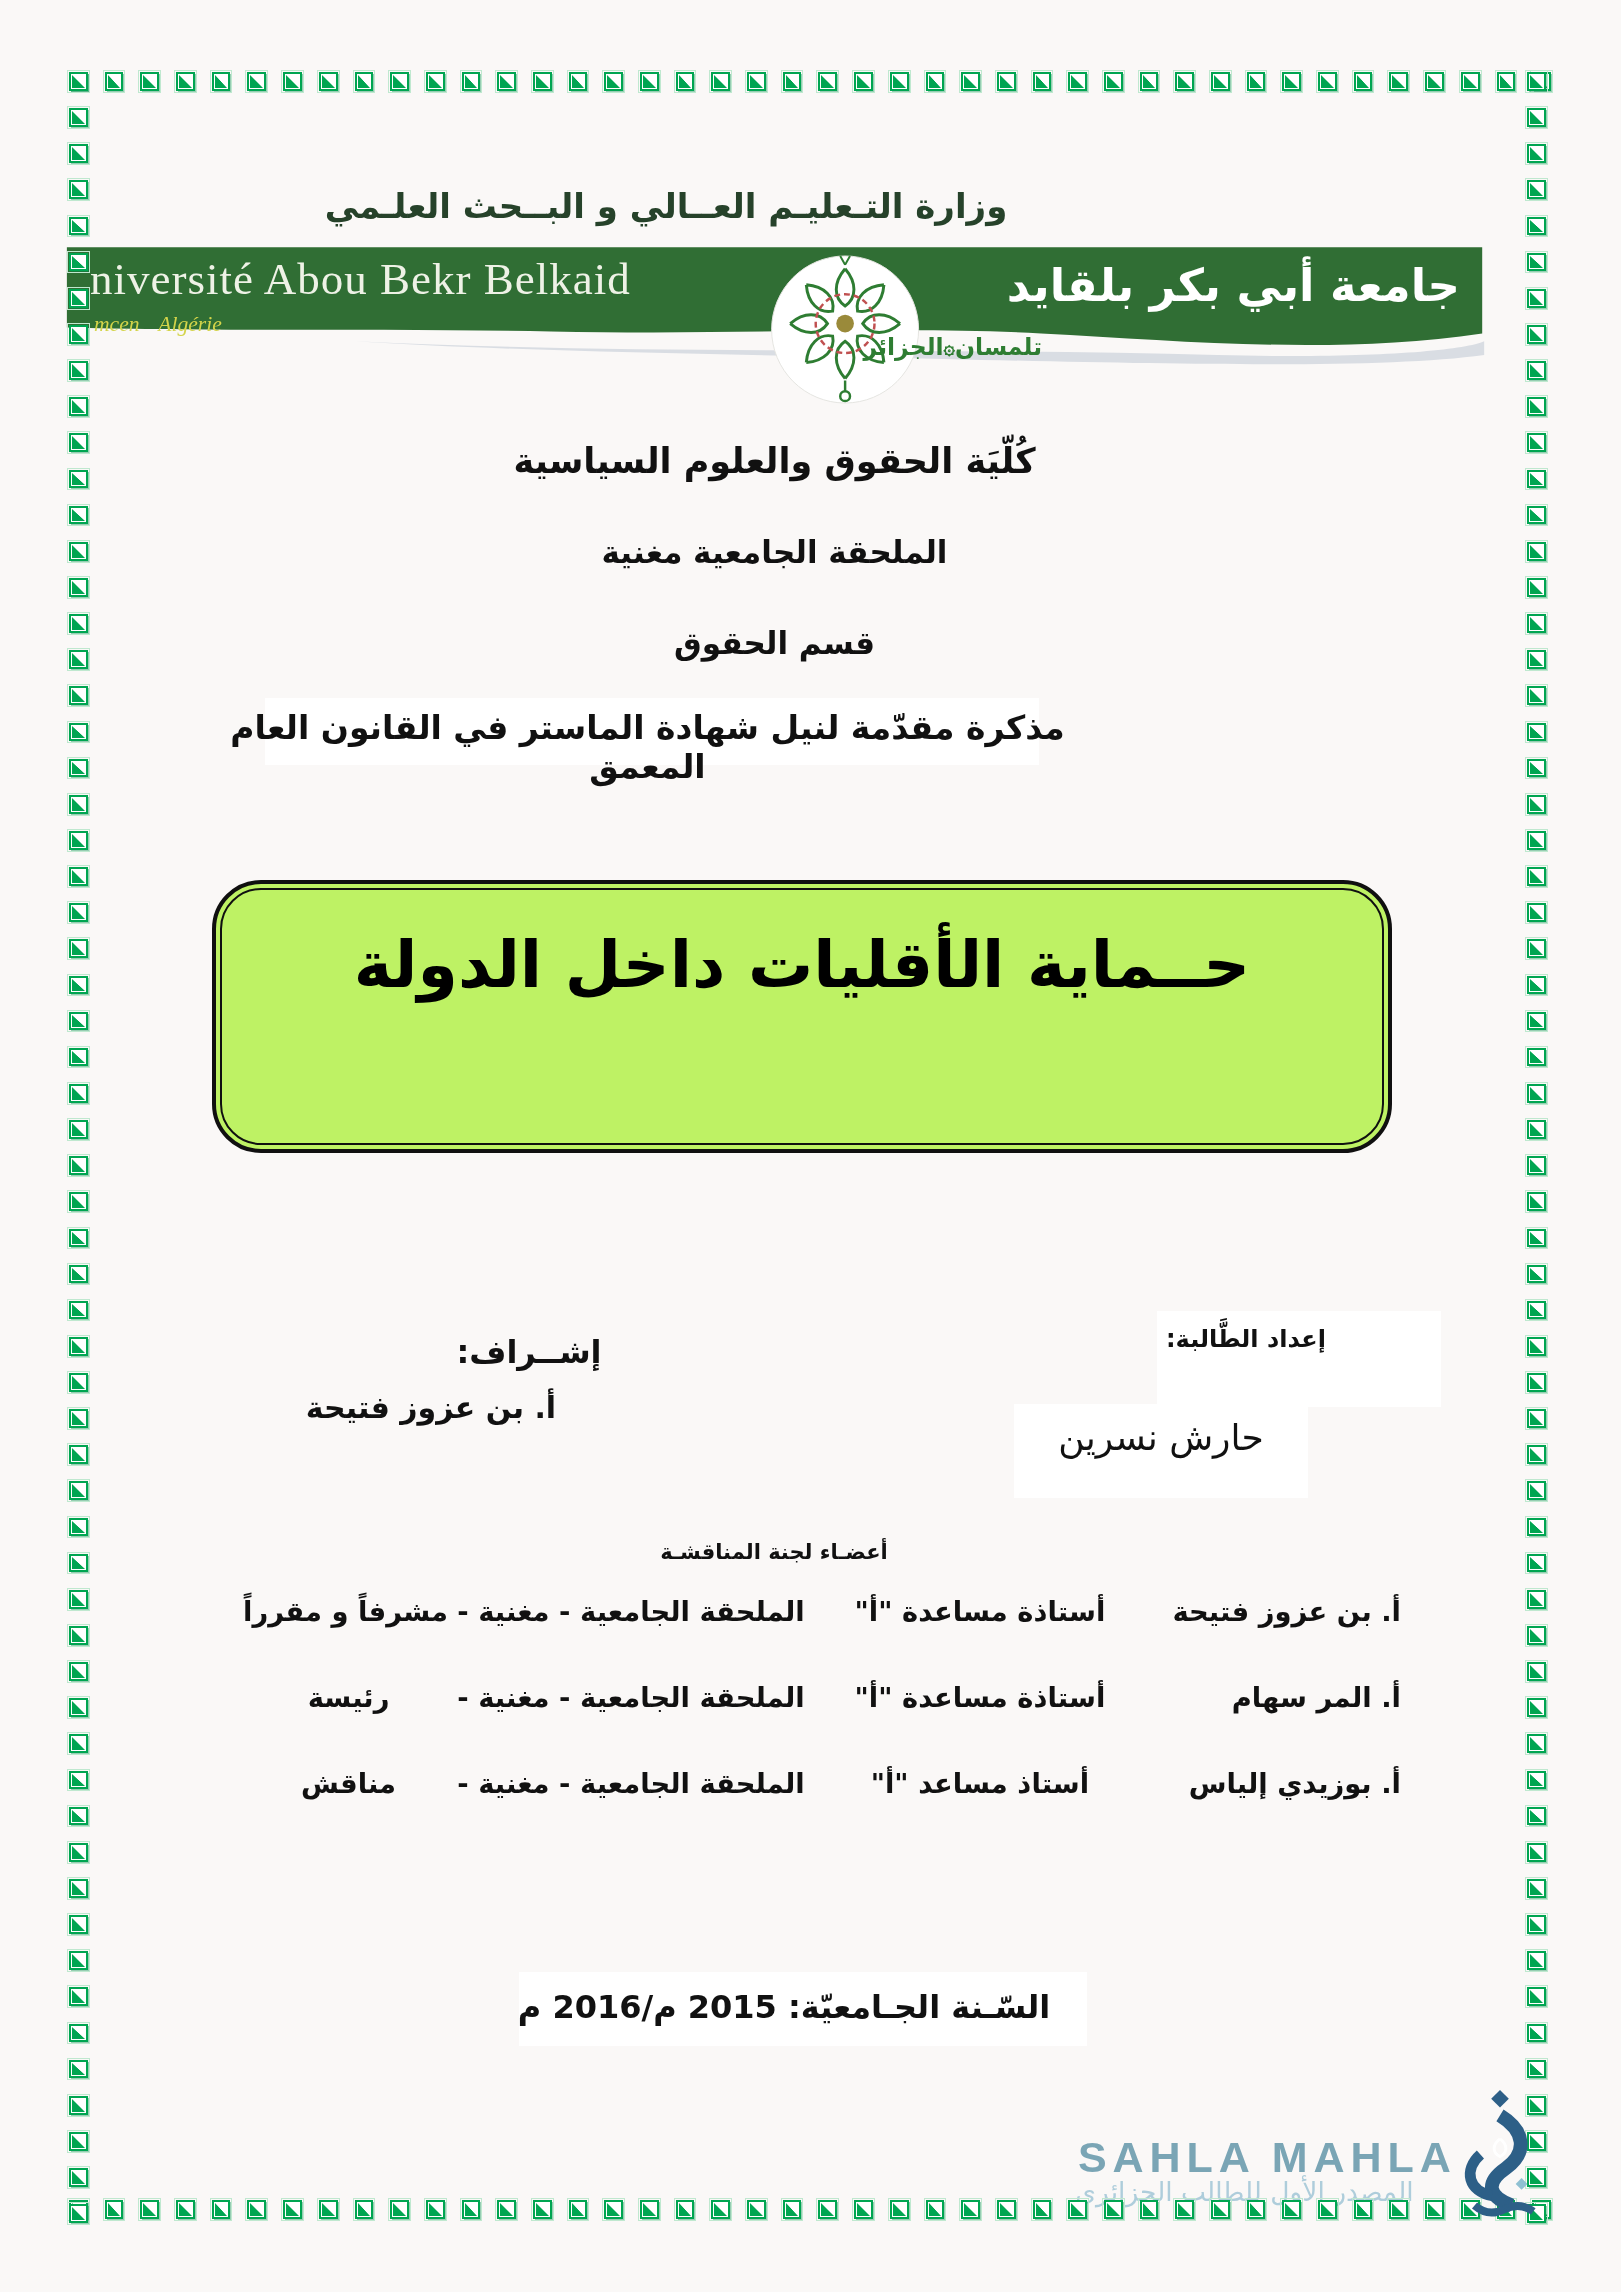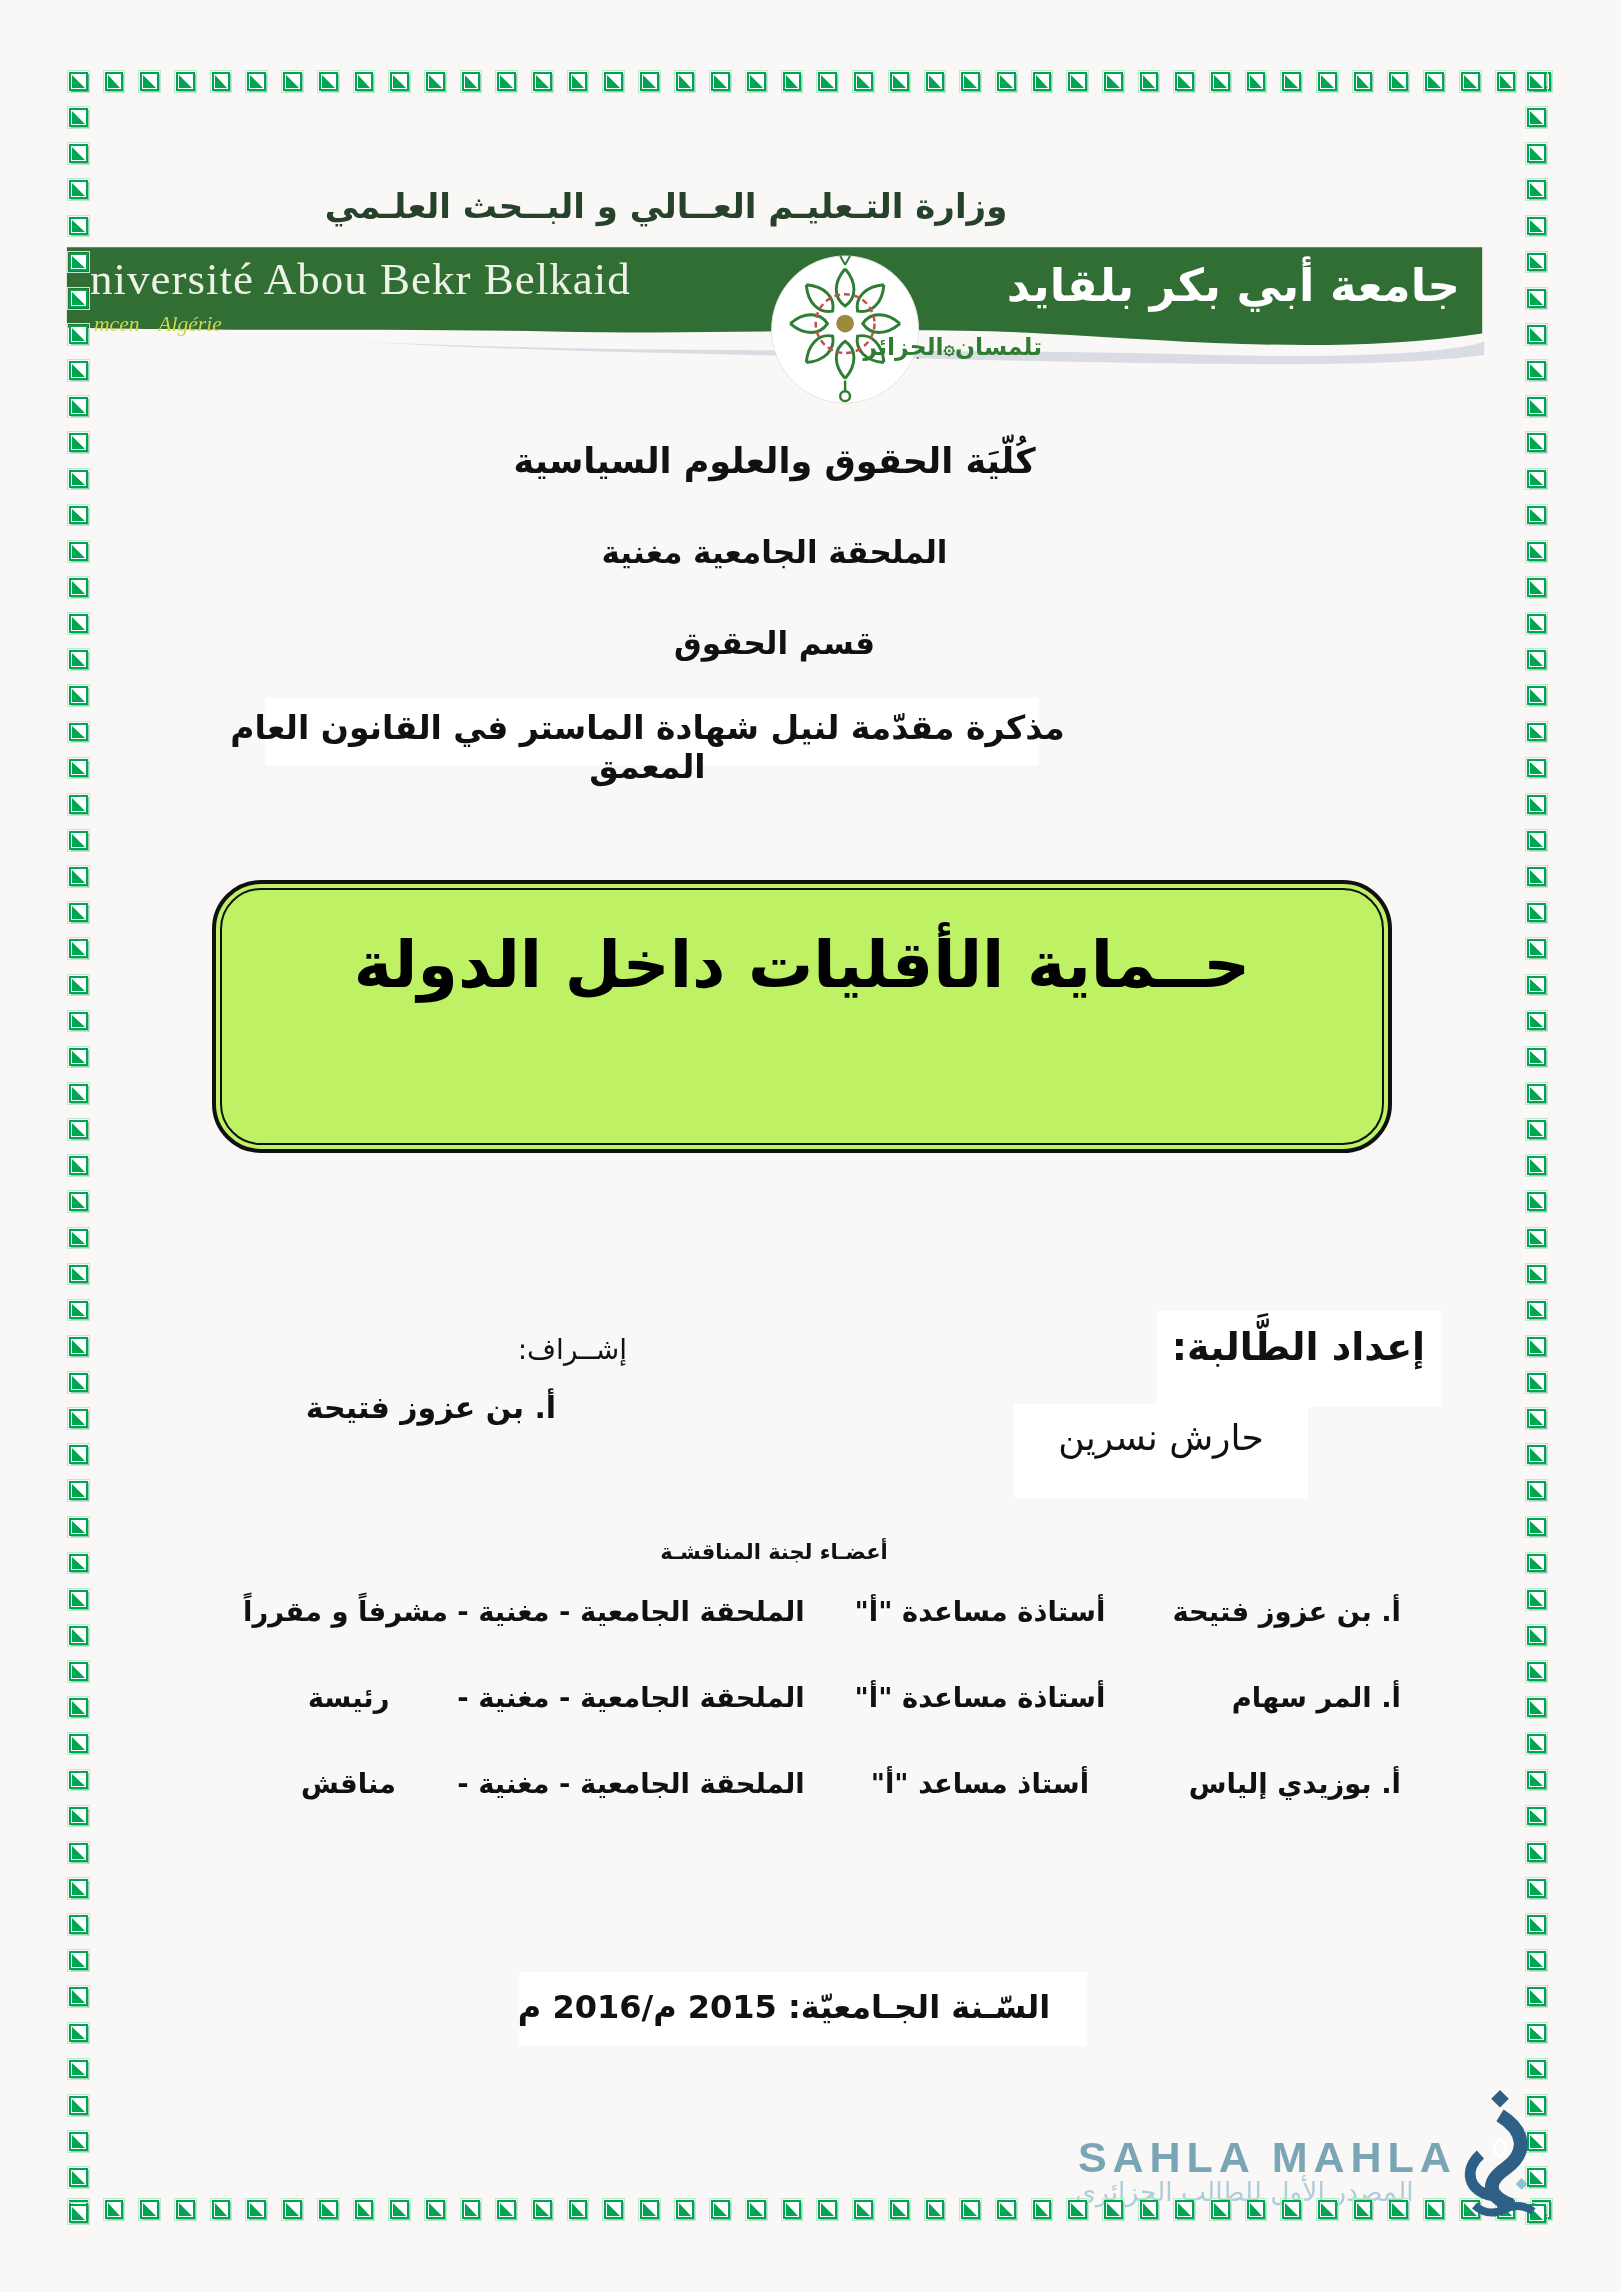--- a/index.html
+++ b/index.html
@@ -68,23 +68,23 @@
     width:100%;height:100%;box-sizing:border-box;
     border:2px solid #101010;border-radius:41px;
     display:flex;justify-content:center;align-items:flex-start;
   }
   .main-title{
     margin-top:37px;font-size:65px;font-weight:bold;direction:rtl;
     letter-spacing:1px;color:#000;
   }
 
   
-  .prep-label{left:1166px;top:1325px;width:265px;text-align:center;direction:rtl;font-size:38px;font-weight:bold;z-index:2;}
+  .prep-label{left:1166px;top:1325px;width:265px;text-align:left;direction:rtl;font-size:24px;font-weight:bold;z-index:2;}
   .student-name{left:1019px;top:1417px;width:284px;text-align:center;direction:rtl;font-size:36px;z-index:2;}
-  .sup-label{left:431px;top:1333px;width:196px;text-align:right;direction:rtl;font-size:28px;font-weight:normal;z-index:2;}
+  .sup-label{left:431px;top:1333px;width:196px;text-align:center;direction:rtl;font-size:32px;font-weight:bold;z-index:2;}
   .sup-name{left:284px;top:1390px;width:294px;text-align:center;direction:rtl;font-size:30px;font-weight:bold;z-index:2;}
 
   
   .committee-heading{left:382px;top:1512px;width:784px;text-align:center;direction:rtl;font-size:21px;font-weight:bold;z-index:2;margin-top:28px;}
   .committee{left:230px;top:1596px;width:1171px;direction:rtl;z-index:2;}
   .crow{display:flex;justify-content:space-between;align-items:baseline;margin-bottom:55px;font-size:27.4px;font-weight:bold;white-space:nowrap;}
   .c-name{width:21%;text-align:right;}
   .c-rank{width:25%;text-align:center;}
   .c-affil{width:28%;text-align:left;}
   .c-role{width:17%;text-align:center;margin-left:19px;}

